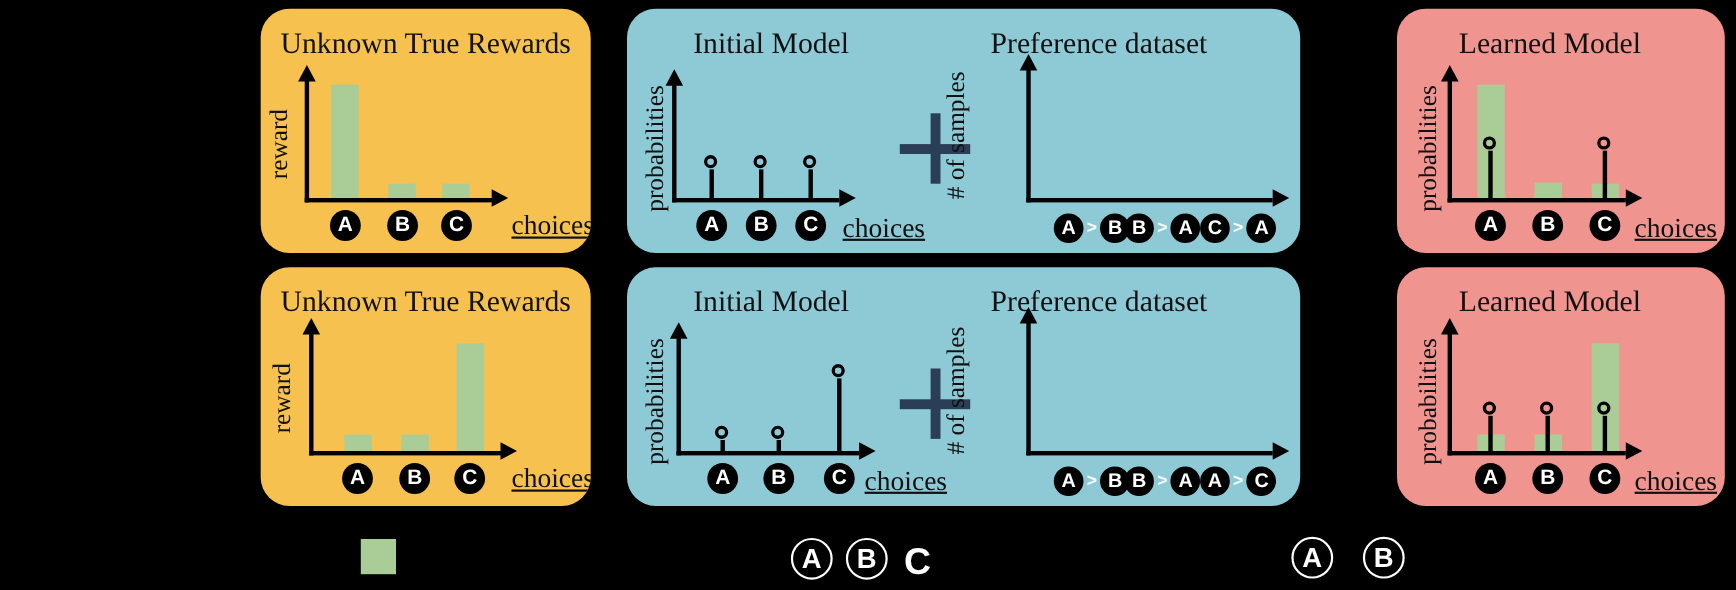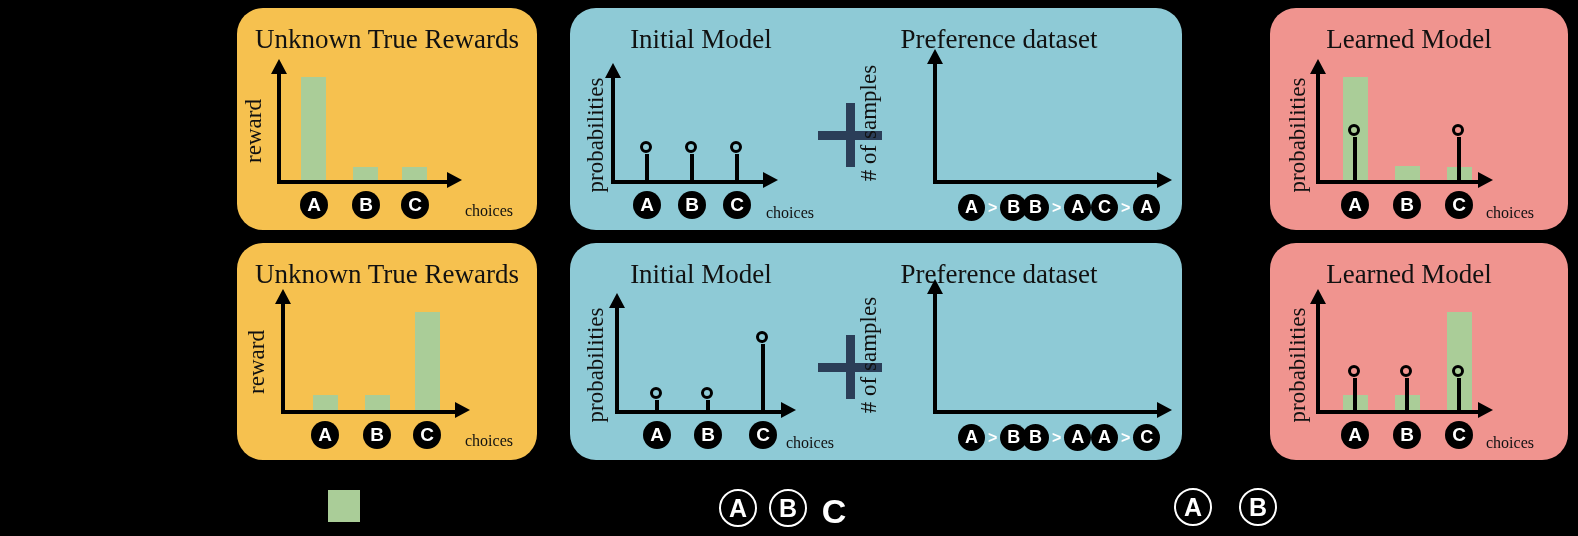--- a/index.html
+++ b/index.html
@@ -10,21 +10,21 @@
   .panel.blue{background:var(--panel-blue);}
   .panel.pink{background:var(--panel-pink);}
   .p-title{position:absolute;font-size:27px;text-align:center;white-space:nowrap;}
   .yaxis{position:absolute;width:4px;background:var(--axis-black);}
   .xaxis{position:absolute;height:4px;background:var(--axis-black);}
   .arr-u{position:absolute;width:0;height:0;border-left:8px solid transparent;
          border-right:8px solid transparent;border-bottom:15px solid var(--axis-black);}
   .arr-r{position:absolute;width:0;height:0;border-top:8px solid transparent;
          border-bottom:8px solid transparent;border-left:15px solid var(--axis-black);}
   .ylab{position:absolute;font-size:23px;text-align:center;transform:rotate(-90deg);white-space:nowrap;}
-  .xlab{position:absolute;font-size:16px;white-space:nowrap;}
+  .xlab{position:absolute;font-size:25px;white-space:nowrap;text-decoration:underline;}
   .bar{position:absolute;width:25px;background:var(--bar-green);z-index:1;}
   .stem{position:absolute;width:4px;background:var(--axis-black);z-index:2;}
   .stem::after{content:"";position:absolute;left:-5px;top:-13px;width:6px;height:6px;
                border:3.5px solid var(--axis-black);border-radius:50%;background:transparent;}
   .chip{position:absolute;width:28px;height:28px;border-radius:50%;background:var(--chip-black);
         color:var(--chip-white);font:700 19px "Liberation Sans","DejaVu Sans",sans-serif;
         display:flex;align-items:center;justify-content:center;z-index:3;}
   .pair{position:absolute;display:flex;align-items:center;gap:3px;}
   .pair .chip{position:static;width:27px;height:27px;font-size:18px;}
   .gt{color:var(--chip-white);font:700 16px "Liberation Sans","DejaVu Sans",sans-serif;}

